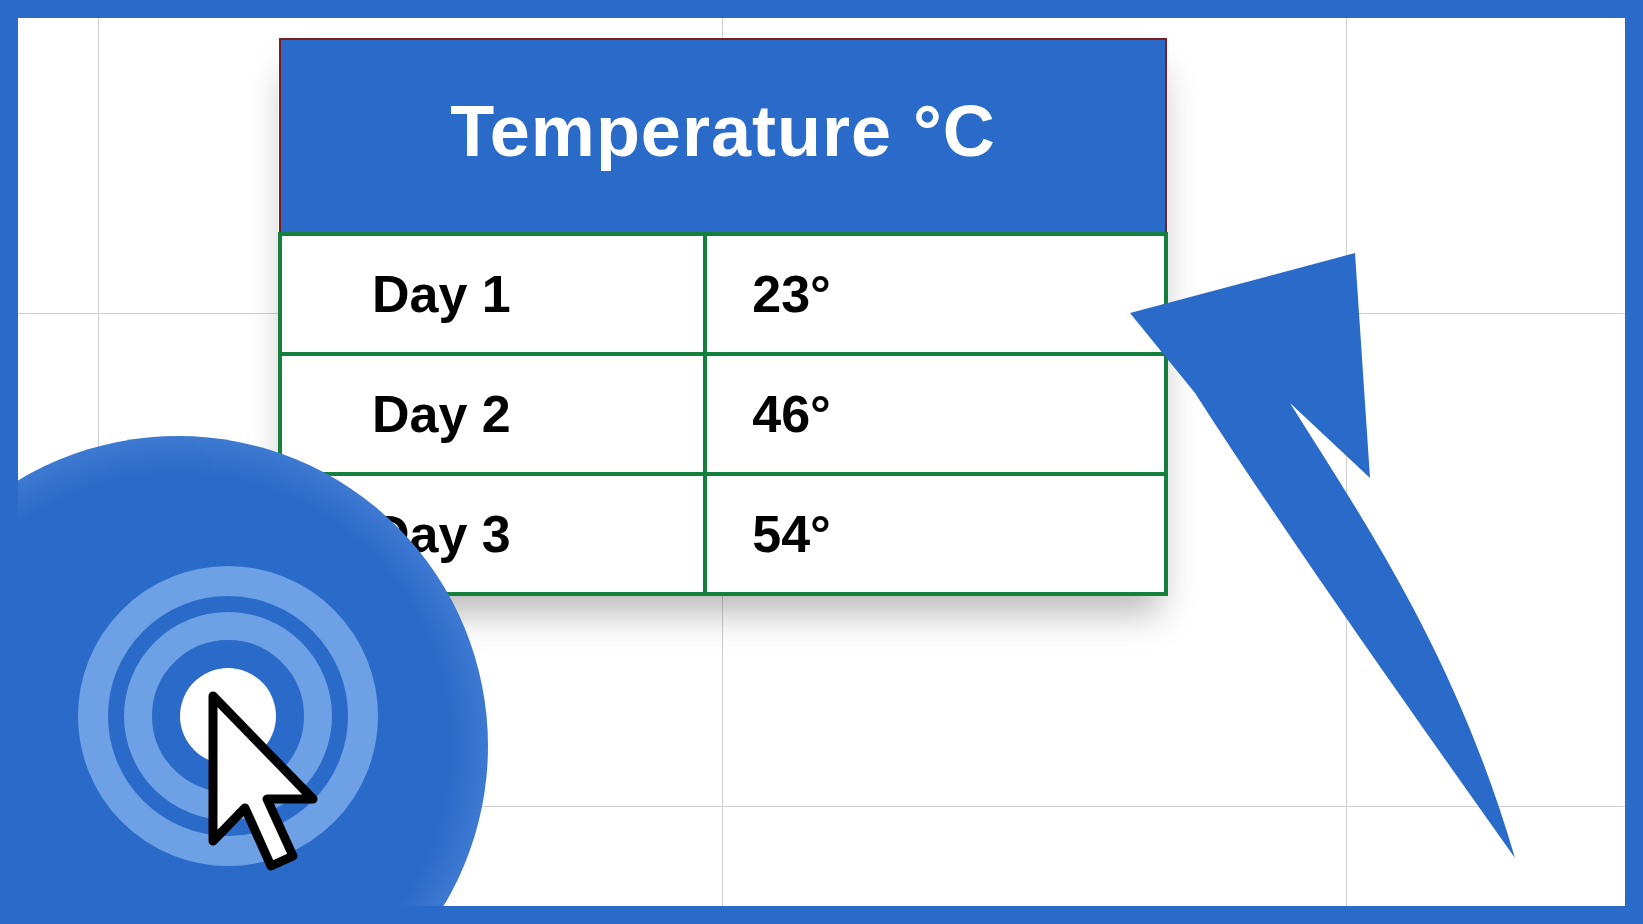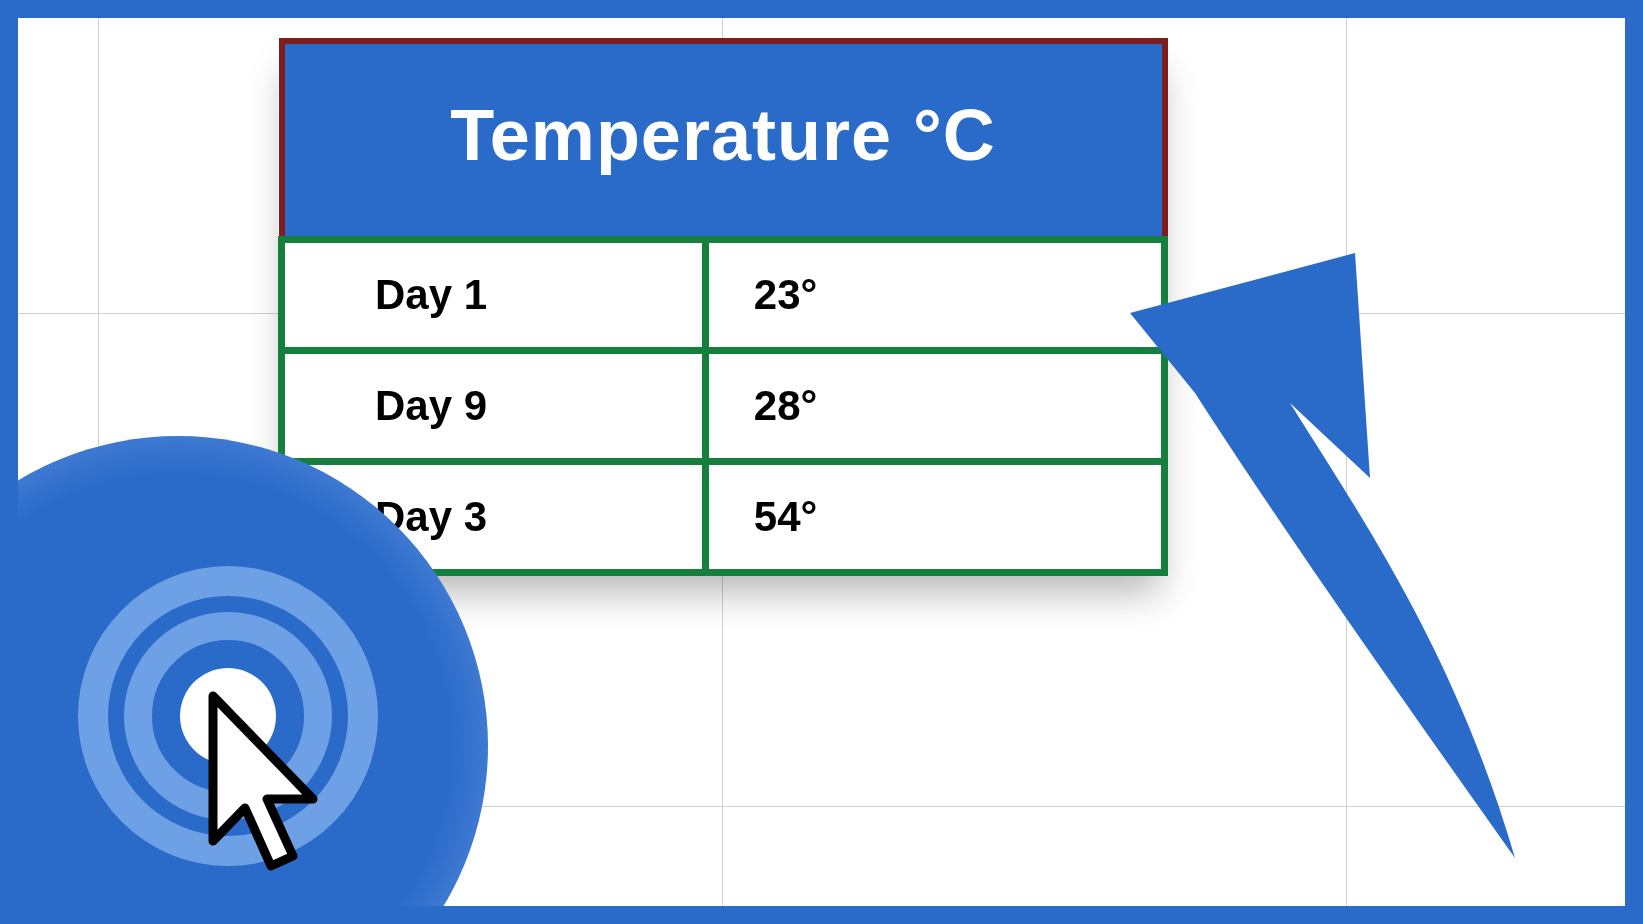--- a/index.html
+++ b/index.html
@@ -47,28 +47,28 @@
       border-collapse: collapse;
       box-shadow: 0 25px 35px -8px rgba(0,0,0,0.28);
     }
     
     .data-table th {
       background: #2a6ac9;
       color: #ffffff;
       font-size: 72px;
       font-weight: bold;
       padding: 50px 20px 60px;
-      border: 6px solid #7f1d1d;
+      border: 2px solid #7f1d1d;
       text-align: center;
       letter-spacing: 1px;
     }
     
     .data-table td {
-      border: 7px solid #15803d;
-      font-size: 42px;
+      border: 4px solid #15803d;
+      font-size: 52px;
       font-weight: bold;
       color: #000000;
       padding: 28px 45px;
       background: #ffffff;
     }
     
     .data-table td.label-col {
       text-align: left;
       padding-left: 90px;
       width: 48%;
@@ -130,22 +130,22 @@
     <tr>
       <th colspan="2">Temperature °C</th>
     </tr>
   </thead>
   <tbody>
     <tr>
       <td class="label-col">Day 1</td>
       <td class="value-col">23°</td>
     </tr>
     <tr>
-      <td class="label-col">Day 9</td>
-      <td class="value-col">28°</td>
+      <td class="label-col">Day 2</td>
+      <td class="value-col">46°</td>
     </tr>
     <tr>
       <td class="label-col">Day 3</td>
       <td class="value-col">54°</td>
     </tr>
   </tbody>
 </table>
 
 <svg class="big-arrow" viewBox="0 0 500 610">
   <path d="M 110 140 

